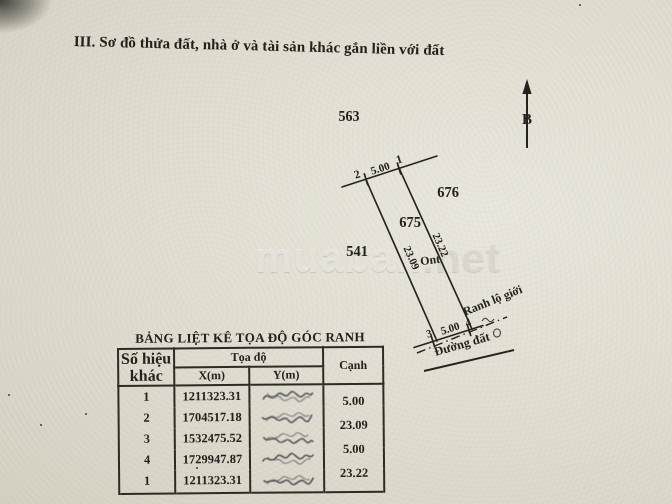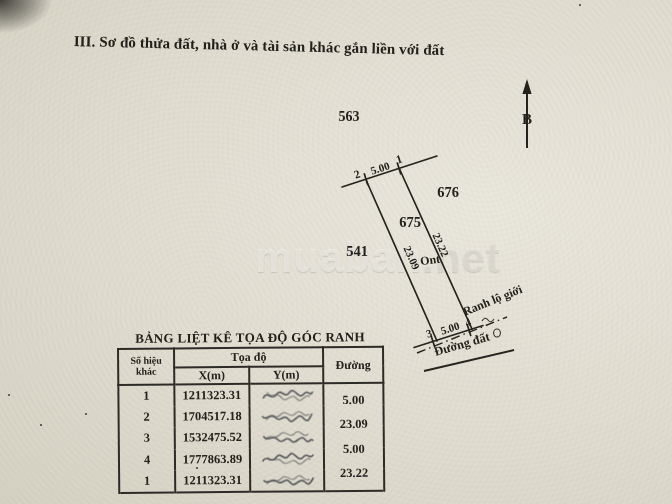--- a/index.html
+++ b/index.html
@@ -35,21 +35,21 @@
     position:absolute; left:118px; top:330px; width:264px; text-align:center;
     font-size:13px; font-weight:bold; color:#23211b; letter-spacing:0.3px;
     transform:rotate(-0.4deg);
   }
   table.coords {
     position:absolute; left:117px; top:348px; width:265px; height:136px;
     border-collapse:collapse; transform:rotate(-0.5deg); transform-origin:left top;
     color:#24221c; border:2.5px solid #2d2b25; table-layout:fixed;
   }
   table.coords th { border:2px solid #2d2b25; font-size:12px; padding:0; }
-  table.coords th.th-point { font-size:10px; line-height:1.08;margin-left:16px; }
+  table.coords th.th-point { font-size:16px; line-height:1.08;margin-left:16px; }
   table.coords th.th-xy { height:13px; }
   table.coords td {
     border-left:2px solid #2d2b25; border-right:2px solid #2d2b25;
     border-top:none; border-bottom:none;
     text-align:center; font-weight:bold; font-size:12.5px; padding:0; height:21px;
   }
   table.coords thead tr:first-child th { height:17px; }
   .canh-col { display:flex; flex-direction:column; justify-content:space-evenly; height:106px; }
   .scrib { filter:blur(0.55px); opacity:0.85; display:block; margin:0 auto; }
   .scrib path { fill:none; stroke:#44464d; stroke-width:1.7; stroke-linecap:round; }
@@ -127,21 +127,21 @@
         <col style="width:74px">
         <col style="width:60px">
       </colgroup>
     <thead>
       <tr>
         <th rowspan="2" class="th-point">
           <span>Số hiệu</span><br>
           <span>khác</span>
         </th>
         <th colspan="2">Tọa độ</th>
-        <th rowspan="2">Đường</th>
+        <th rowspan="2">Cạnh</th>
       </tr>
       <tr>
         <th class="th-xy">X(m)</th>
         <th class="th-xy">Y(m)</th>
       </tr>
     </thead>
     <tbody>
       <tr>
         <td>1</td>
         <td>1211323.31</td>
@@ -175,21 +175,21 @@
         <td>1532475.52</td>
         <td>
           <svg class="scrib" width="58" height="17">
             <path d="M6 8 C10 14,15 5,20 11 S28 6,33 12 S42 5,47 11 S52 9,55 12"></path>
             <path class="p2" d="M8 11 C12 4,17 12,22 6 S32 11,37 5 S46 11,50 6"></path>
           </svg>
         </td>
       </tr>
       <tr>
         <td>4</td>
-        <td>1777863.89</td>
+        <td>1729947.87</td>
         <td>
           <svg class="scrib" width="58" height="17">
             <path d="M5 10 C9 3,13 14,18 7 S26 12,31 5 S40 13,45 7 S51 10,55 5"></path>
             <path class="p2" d="M10 7 C14 13,19 5,24 11 S34 6,39 12 S48 5,52 9"></path>
           </svg>
         </td>
       </tr>
       <tr>
         <td>1</td>
         <td>1211323.31</td>

